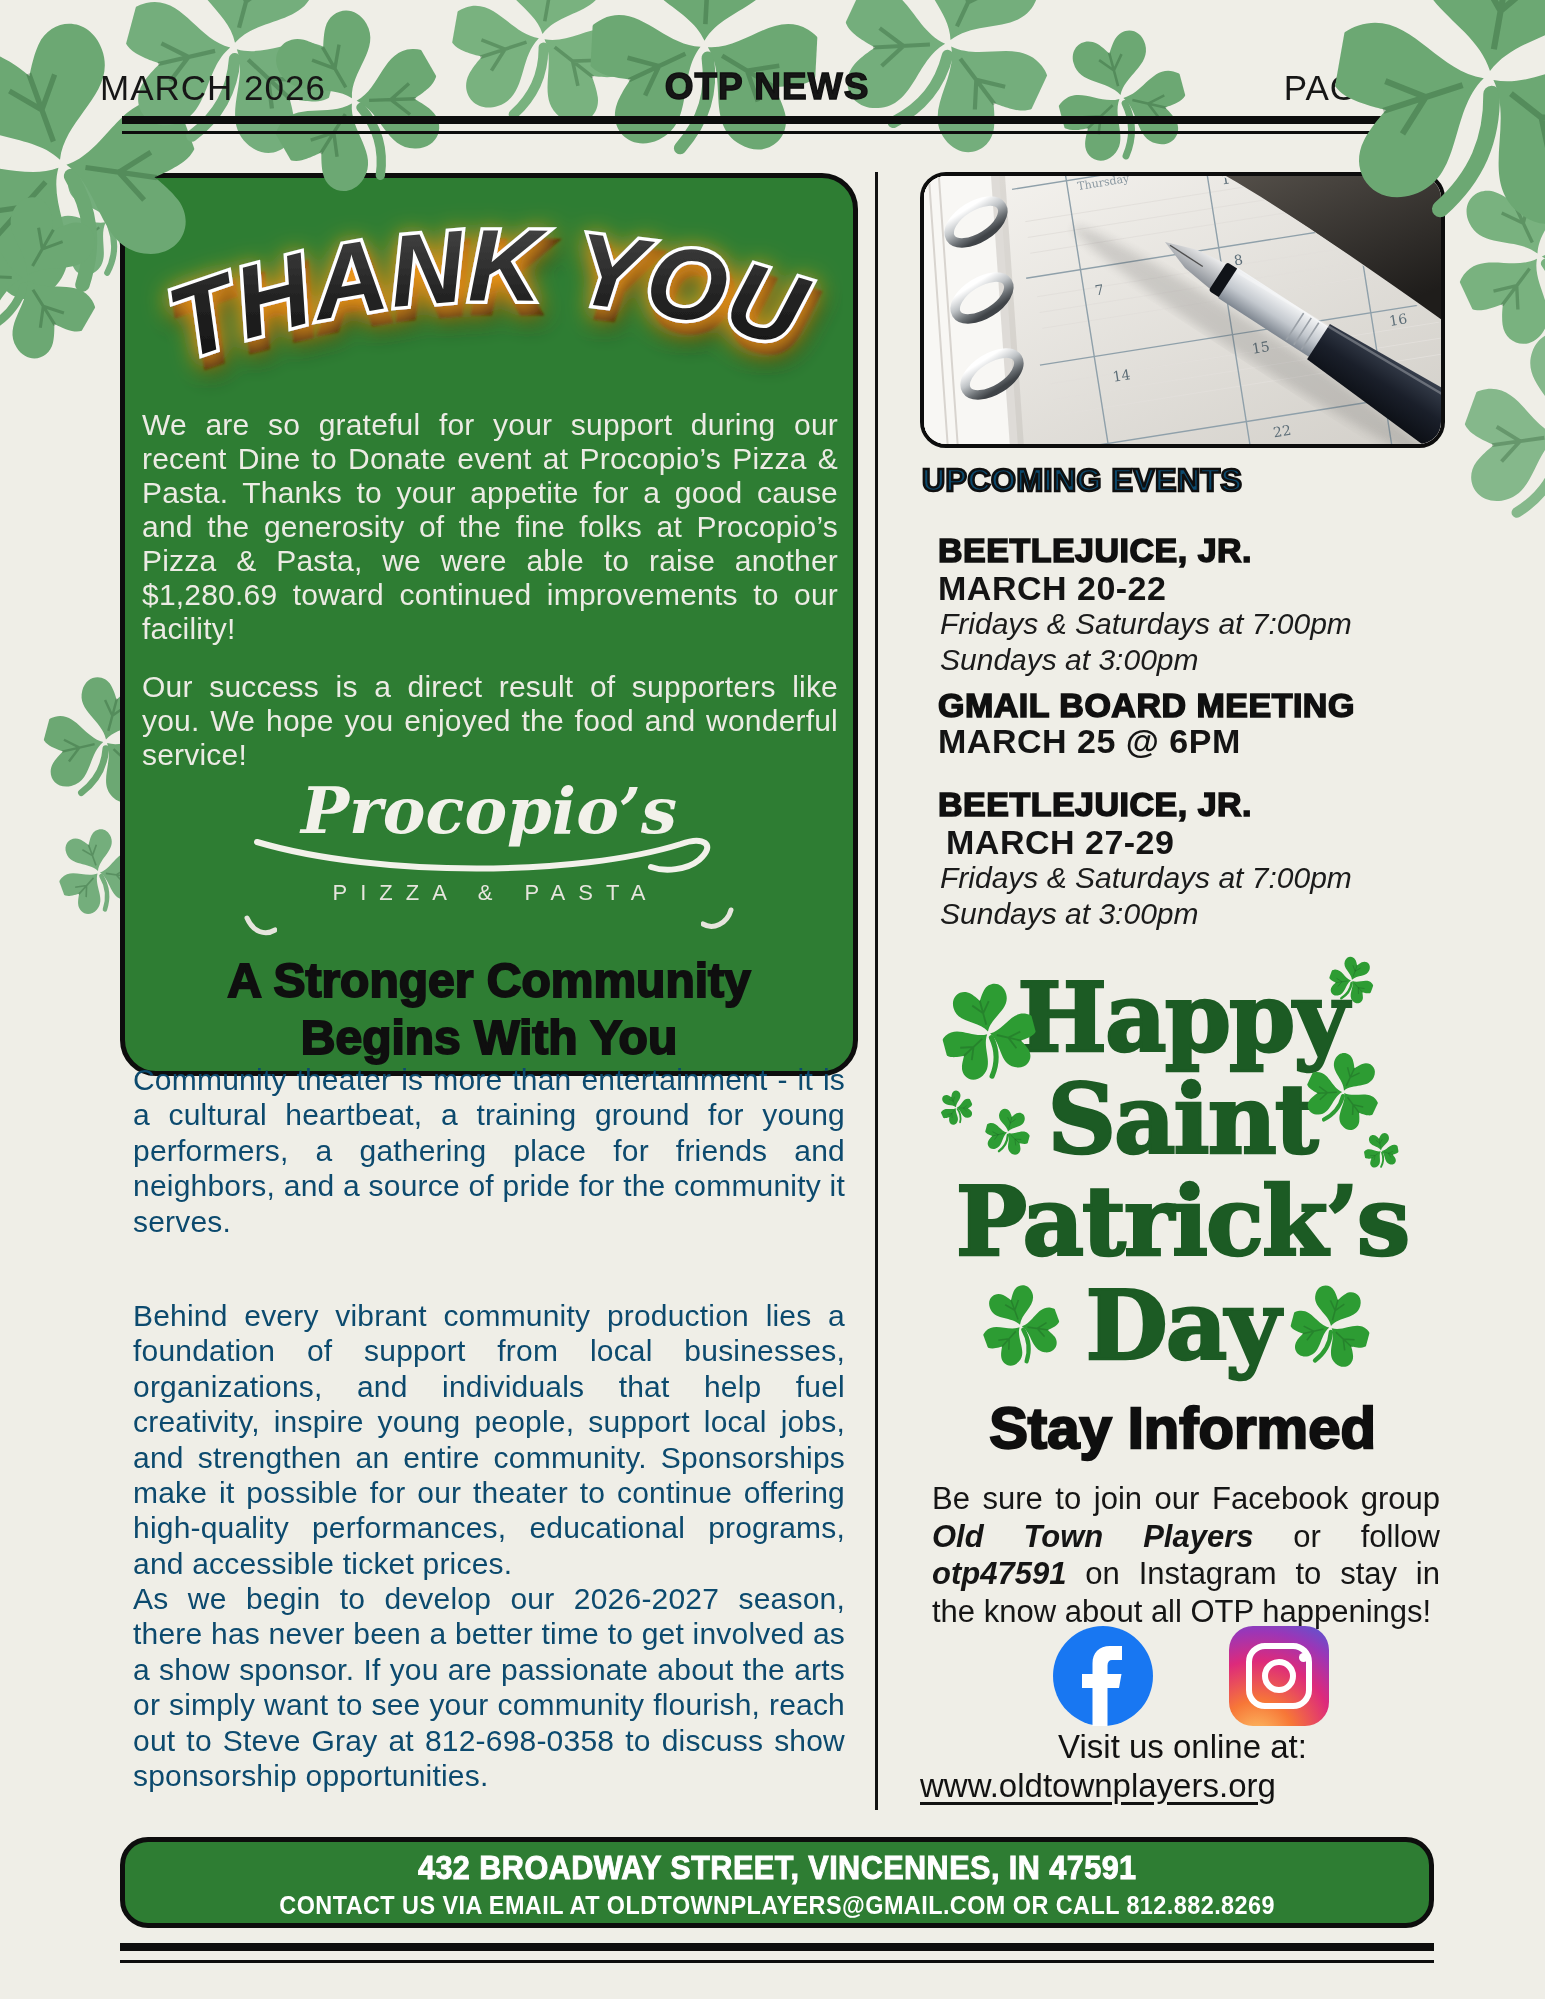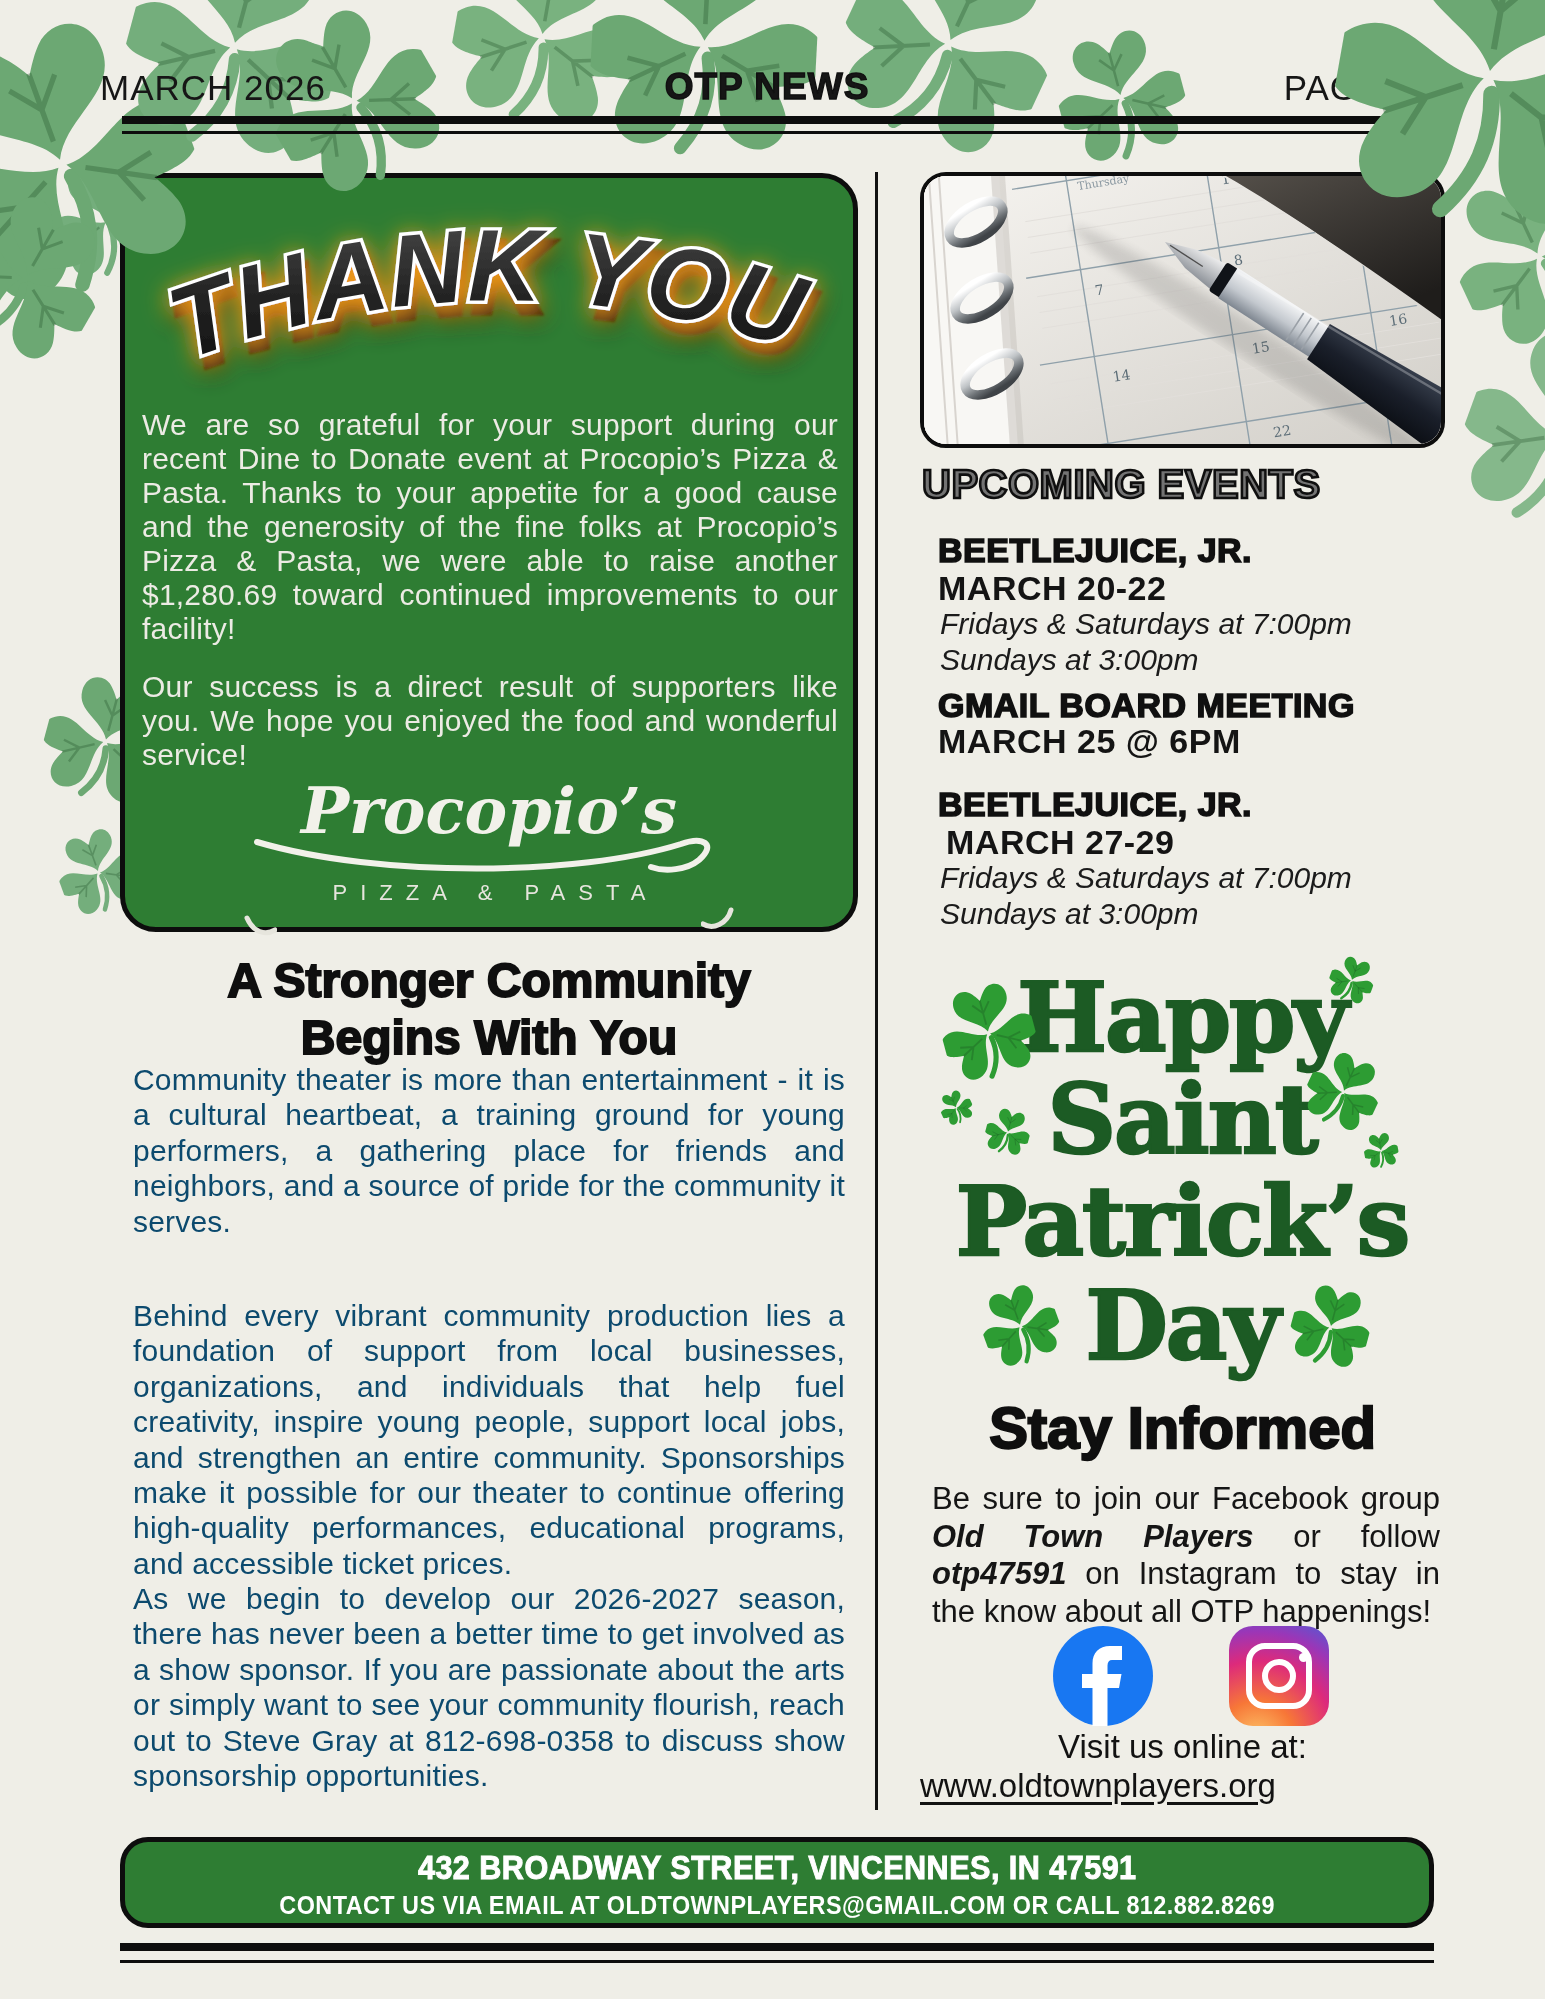--- a/index.html
+++ b/index.html
@@ -17,21 +17,21 @@
              font-weight:bold;-webkit-text-stroke:1.4px #101010;letter-spacing:1px;z-index:4;}
   .hdr-page{position:absolute;left:100px;width:1334px;top:68px;text-align:right;font-size:35px;
             letter-spacing:1px;z-index:4;}
   .rule{position:absolute;background:#0d0d0d;z-index:4;}
   .rule.h-thick{left:122px;top:116px;width:1312px;height:8px;}
   .rule.h-thin{left:122px;top:131px;width:1312px;height:3px;}
   .rule.f-thick{left:120px;top:1943px;width:1314px;height:8px;}
   .rule.f-thin{left:120px;top:1960px;width:1314px;height:3px;}
 
   
-  .card{position:absolute;left:120px;top:173px;width:738px;height:759px;box-sizing:border-box;
+  .card{position:absolute;left:120px;top:173px;width:738px;height:903px;box-sizing:border-box;
         background:#2E7D33;border:5px solid #0d0d0d;border-radius:36px;z-index:2;}
   .ty-svg{position:absolute;left:10px;top:18px;width:708px;height:216px;}
   .card p{margin:0;position:absolute;left:17px;width:696px;color:#ECEBE4;font-size:30px;
           line-height:34px;text-align:justify;letter-spacing:0.2px;}
   .card .p1{top:230px;}
   .card .p2{top:492px;}
   .logo{position:absolute;left:0;right:0;top:598px;text-align:center;color:#F2F1EA;}
   .logo-name{font-family:"DejaVu Serif",serif;font-style:italic;font-weight:bold;font-size:64px;
              line-height:70px;}
   .logo-swash{display:block;margin:-14px auto 0;width:520px;height:52px;}
@@ -46,22 +46,22 @@
 
   
   .divider{position:absolute;left:875px;top:172px;width:3px;height:1638px;background:#121212;z-index:2;}
 
   
   .photo{position:absolute;left:920px;top:172px;width:525px;height:276px;box-sizing:border-box;
          border:4px solid #0d0d0d;border-radius:26px;overflow:hidden;z-index:2;background:#ddd9d3;}
   .photo svg{display:block;width:517px;height:268px;}
 
   
-  .ev-title{position:absolute;left:922px;width:525px;top:462px;font-weight:bold;font-size:40px;
-            -webkit-text-stroke:2.6px #0f0f0f;color:#737373;letter-spacing:0.5px;z-index:2;}
+  .ev-title{position:absolute;left:922px;width:525px;top:462px;font-weight:bold;font-size:32px;
+            -webkit-text-stroke:2.6px #0f0f0f;color:#0c4a6e;letter-spacing:0.5px;z-index:2;}
   .ev-name{position:absolute;left:938px;font-weight:bold;font-size:34px;
            -webkit-text-stroke:1.6px #101010;color:#101010;letter-spacing:0.5px;z-index:2;}
   .ev-date{position:absolute;left:938px;font-weight:bold;font-size:34px;color:#141414;
            letter-spacing:0.5px;z-index:2;}
   .ev-det{position:absolute;left:940px;font-style:italic;font-size:30px;color:#1b1b1b;z-index:2;}
 
   
   .stpat{position:absolute;left:902px;top:950px;width:560px;height:470px;z-index:2;}
   .stpat-line{position:absolute;left:0;width:100%;text-align:center;
               font-family:"DejaVu Serif",serif;font-weight:bold;font-size:95px;line-height:100px;

